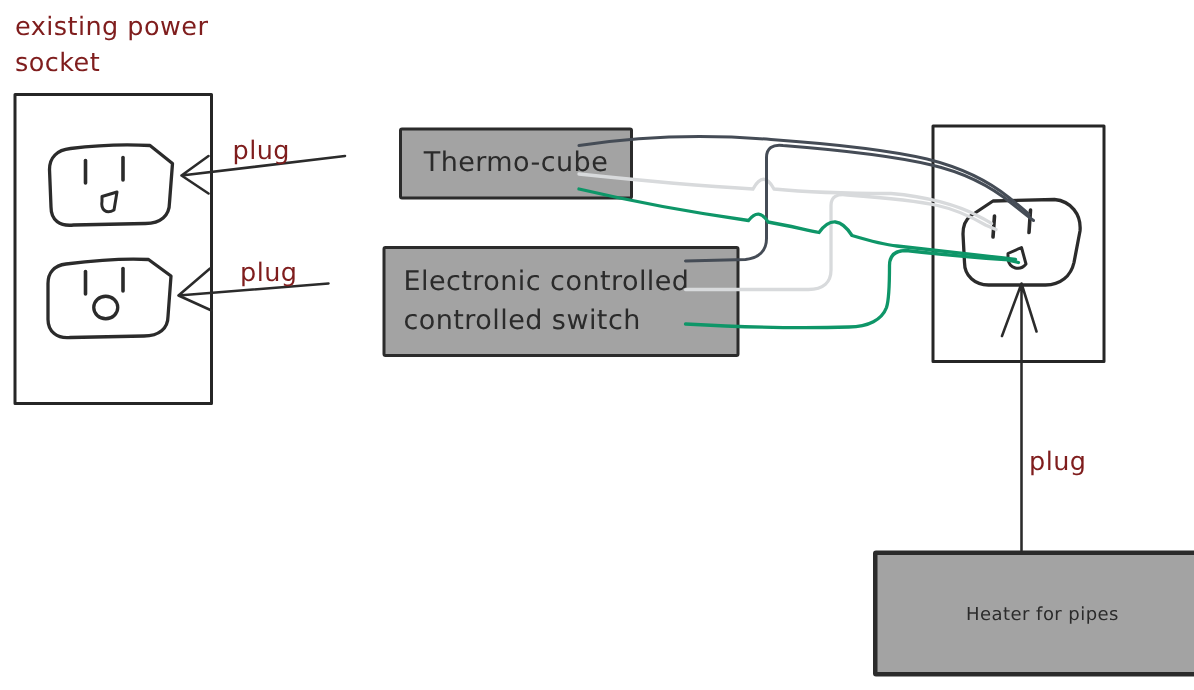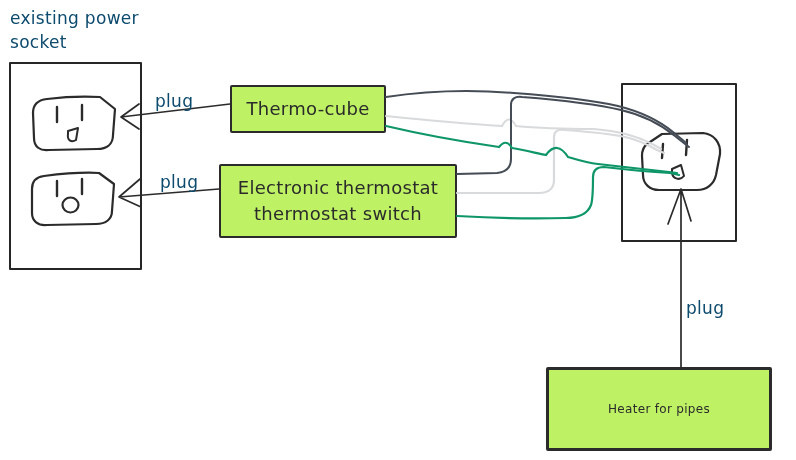--- a/index.html
+++ b/index.html
@@ -8,38 +8,39 @@
     width:796px;height:460px;
     background:#ffffff;
     font-family:"DejaVu Sans", sans-serif;
     color:#2b2b2b;
     overflow:hidden;
   }
   .abs{position:absolute;}
   .label{
     font-size:17px;
     line-height:24px;
-    color:#0c4a6e;
+    color:#7f1d1d;
     letter-spacing:0.3px;
     z-index:3;
   }
   .node-box{
     position:absolute;
     border:2px solid #2b2b2b;
     border-radius:2px;
-    background:#bef264;
+    background:#a3a3a3;
     display:flex;
     align-items:center;
     justify-content:center;
-    text-align:center;
+    text-align:left;
     font-size:18px;
     line-height:26px;
     letter-spacing:0.3px;
     z-index:1;
     box-sizing:border-box;
+    margin-left:36px;
   }
   .socket-box{
     position:absolute;
     border:2px solid #262626;
     border-radius:1px;
     background:#ffffff;
     z-index:1;
     box-sizing:border-box;
   }
   #box-heater{border-width:3px;font-size:12px;}
@@ -67,21 +68,21 @@
 
   <div class="socket-box" style="left:9px;top:62px;width:133px;height:208px;"></div>
 
   <div class="socket-box" style="left:621px;top:83px;width:116px;height:159px;"></div>
 
   <div class="node-box" id="box-thermo" style="left:230px;top:85px;width:156px;height:48px;">
     <span>Thermo-cube</span>
   </div>
 
   <div class="node-box" style="left:219px;top:164px;width:238px;height:74px;">
-    <span class="inner-text">Electronic thermostat thermostat switch</span>
+    <span class="inner-text">Electronic controlled controlled switch</span>
   </div>
 
   <div class="node-box" id="box-heater" style="left:546px;top:367px;width:226px;height:84px;">
     <span>Heater for pipes</span>
   </div>
 
   <svg id="wires-svg" viewBox="0 0 796 460">
 
     <g fill="none" stroke-linecap="round" stroke-linejoin="round" stroke="#2b2b2b">
       <path stroke-width="2.2" d="M47,99 C38,100 33,105 33,113 L34,138 C34,147 40,151 49,150 L97,149 C107,149 113,144 113,135 L115,109 L100,97 C82,96 63,97 47,99 Z"></path>

